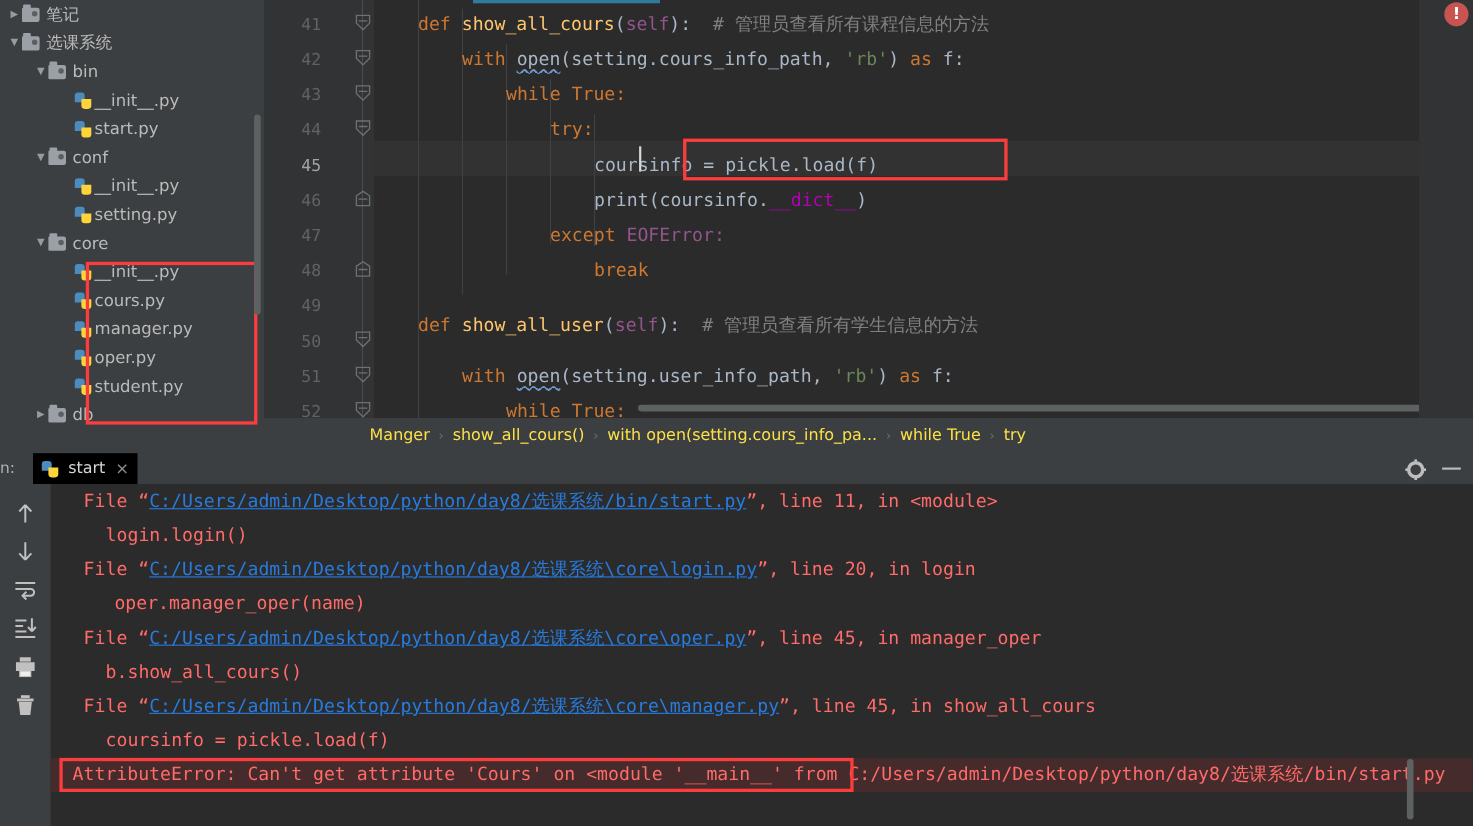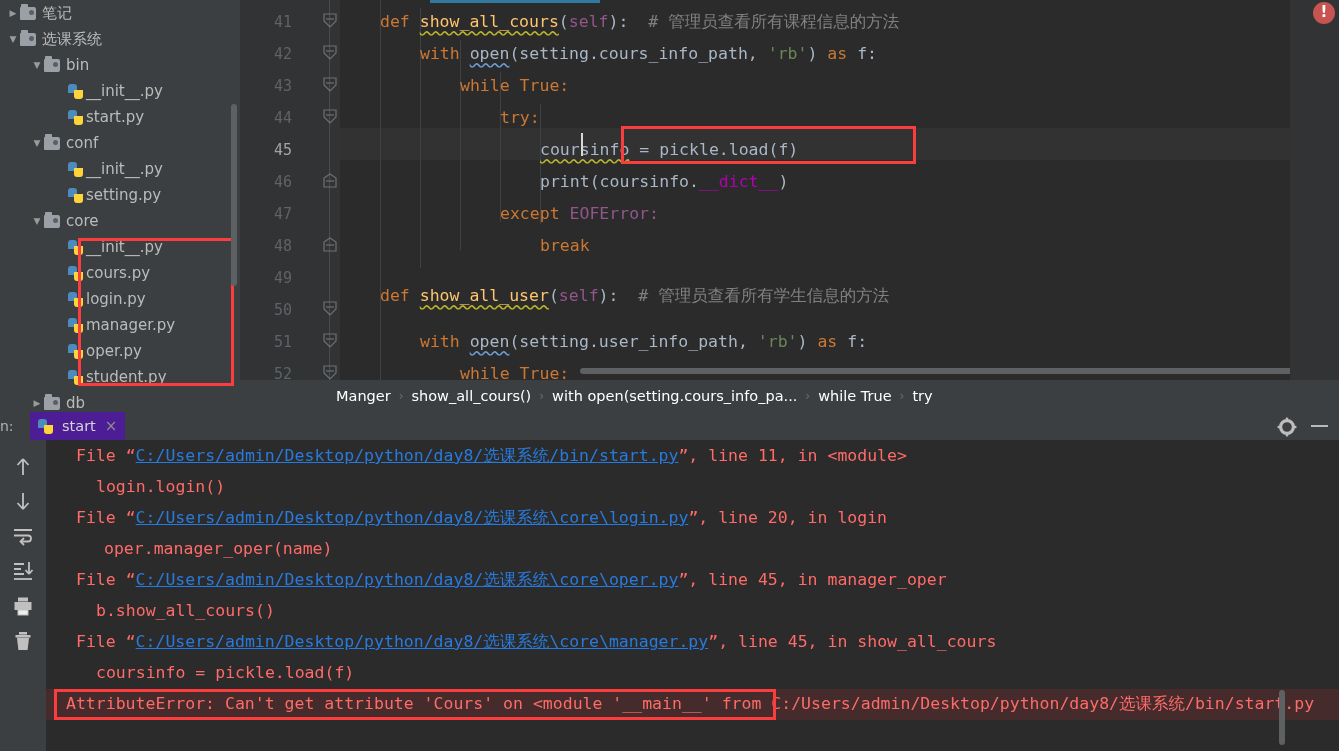--- a/index.html
+++ b/index.html
@@ -90,21 +90,20 @@
 
   
   .kw   { color:#cc7832; }
   .fn   { color:#ffc66d; }
   .slf  { color:#94558d; }
   .cmt  { color:#808080; }
   .str  { color:#6a8759; }
   .def  { color:#a9b7c6; }
   .mag  { color:#b200b2; }
   .squig {
-    text-decoration: underline;
     text-decoration-style: wavy;
     text-decoration-color: #bbb529;
     text-underline-offset: 3px;
   }
   .squig-w {
     text-decoration: underline;
     text-decoration-style: wavy;
     text-decoration-color: #6e9ad1;
     text-underline-offset: 3px;
   }
@@ -123,36 +122,36 @@
     background:#c75450; color:#ffffff; font-size:15px; font-weight:bold;
     text-align:center; line-height:21px; font-family:"DejaVu Sans", sans-serif;
   }
 
   
   #breadcrumb {
     position:absolute; left:240px; top:380px; width:1099px; height:32px;
     background:#3c3f41; display:flex; align-items:center; padding-left:96px;
     font-size:14.5px; color:#a5a5a5; font-family:"DejaVu Sans", sans-serif;
   }
-  .crumb { color:#ffffff; }
+  .crumb { color:#fde047; }
   .crumb-sep { color:#6e6e6e; margin:0 8px; font-size:12px; }
 
   
   #console-tabbar {
     position:absolute; left:0; top:412px; width:1339px; height:28px;
     background:#3c3f41; display:flex; align-items:center;
   }
   #run-label {
     position:absolute; left:0; top:418px; color:#b0b0b0; font-size:14px;
     font-family:"DejaVu Sans", sans-serif;
   }
   #console-tab {
     position:absolute; left:30px; top:412px; height:28px;
     display:flex; align-items:center; padding:0 8px;
-    background:#4c1d95;
+    background:#000000;
   }
   #console-tab .label { color:#d5d5d5; font-size:14.5px; margin-left:6px; font-family:"DejaVu Sans", sans-serif; }
   #console-tab .close { color:#8d8d8d; font-size:15px; margin-left:9px; }
 
   #gear-icon-wrap { position:absolute; left:1277px; top:417px; width:20px; height:20px; }
   #minimize-icon { position:absolute; left:1311px; top:425px; width:17px; height:2px; background:#b9b9b9; }
 
   #console-toolbar {
     position:absolute; left:0; top:440px; width:46px; height:311px; background:#3c3f41;
   }
@@ -232,25 +231,20 @@
         </div>
         <div class="tree-row" style="padding-left: 54px;">
           <span class="tw empty"></span>
           <span class="py-icon"></span>
           <span class="tree-label">__init__.py</span>
         </div>
         <div class="tree-row" style="padding-left: 54px;">
           <span class="tw empty"></span>
           <span class="py-icon"></span>
           <span class="tree-label">cours.py</span>
-        </div>
-        <div class="tree-row" style="padding-left: 54px;">
-          <span class="tw empty"></span>
-          <span class="py-icon"></span>
-          <span class="tree-label">login.py</span>
         </div>
         <div class="tree-row" style="padding-left: 54px;">
           <span class="tw empty"></span>
           <span class="py-icon"></span>
           <span class="tree-label">manager.py</span>
         </div>
         <div class="tree-row" style="padding-left: 54px;">
           <span class="tw empty"></span>
           <span class="py-icon"></span>
           <span class="tree-label">oper.py</span>

